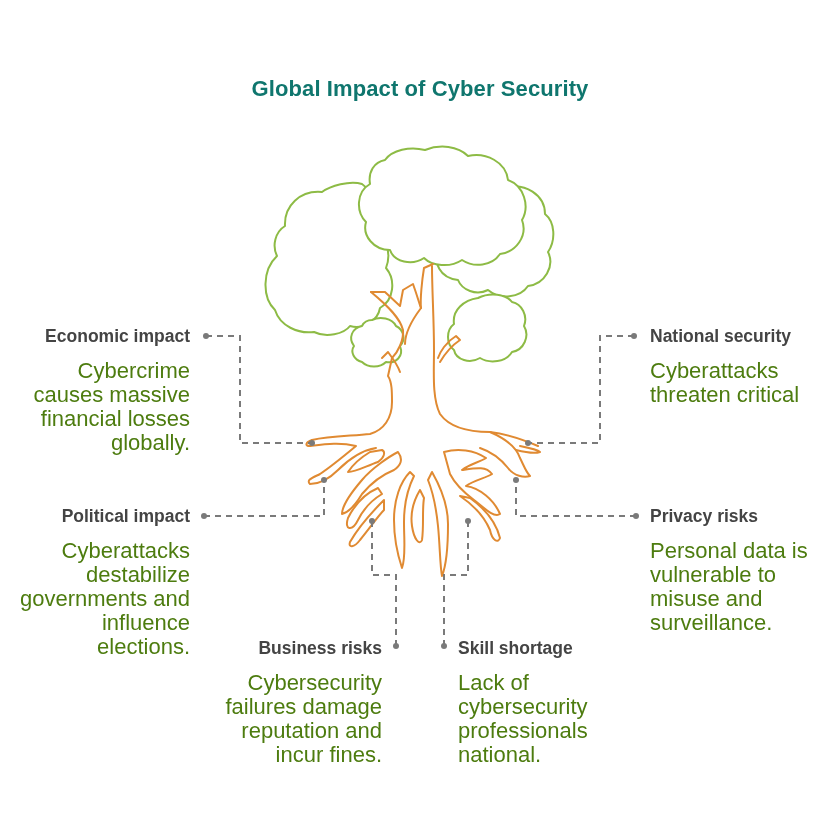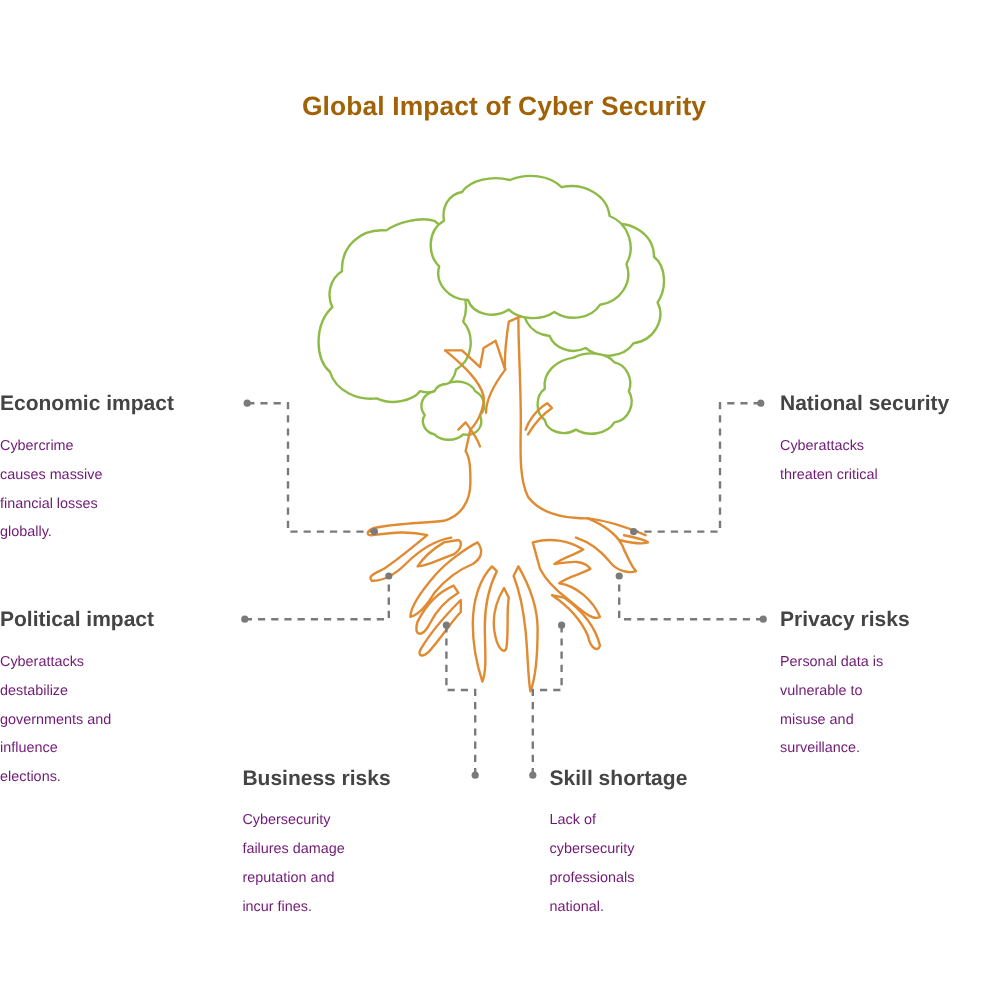--- a/index.html
+++ b/index.html
@@ -1,24 +1,24 @@
 <!DOCTYPE html>
 <html><head>
   <meta charset="utf-8">
   <style>
     html, body { margin: 0; padding: 0; background: #ffffff; }
     body { width: 840px; height: 840px; position: relative; overflow: hidden;
            font-family: "Liberation Sans", "DejaVu Sans", sans-serif; color: #454545; }
     .title { position: absolute; left: 0; top: 76px; width: 840px; text-align: center;
-             font-size: 22px; font-weight: bold; color: #a16207; letter-spacing: 0.1px; }
+             font-size: 22px; font-weight: bold; color: #0f766e; letter-spacing: 0.1px; }
     .art { position: absolute; left: 0; top: 0; width: 840px; height: 840px; }
     .block { position: absolute; }
     .block .heading { font-size: 17.5px; font-weight: bold; color: #444444; line-height: 22px; white-space: nowrap; }
-    .block .desc { font-size: 12px; color: #701a75; line-height: 24px; margin-top: 12px; }
-    .right-align { }
+    .block .desc { font-size: 22px; color: #4d7c0f; line-height: 24px; margin-top: 12px; }
+    .right-align { text-align: right; }
     .left-align { text-align: left; }
   </style>
 </head>
 <body>
 
 <div class="title">Global Impact of Cyber Security</div>
 
 <svg class="art" viewBox="0 0 840 840" xmlns="http://www.w3.org/2000/svg">
 
   <g fill="#ffffff" stroke="#8dbb45" stroke-width="2" stroke-linejoin="round">

